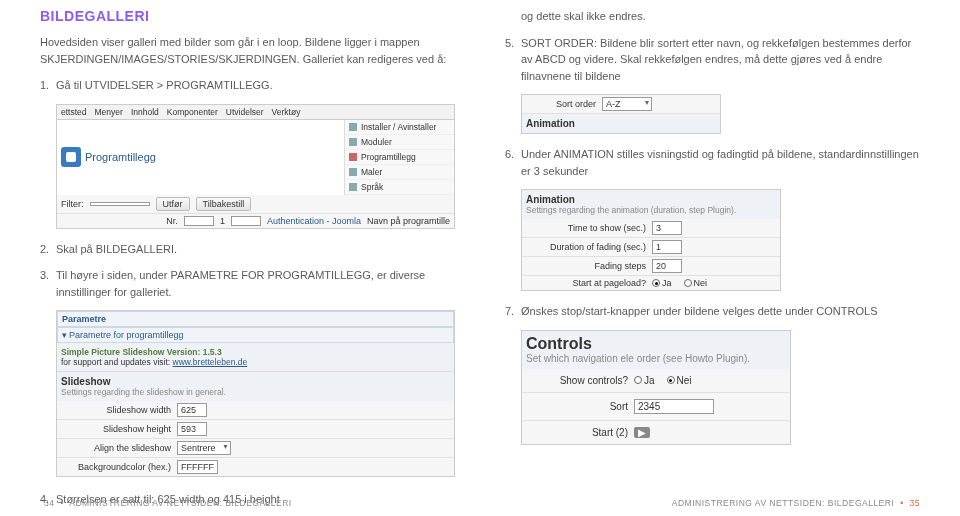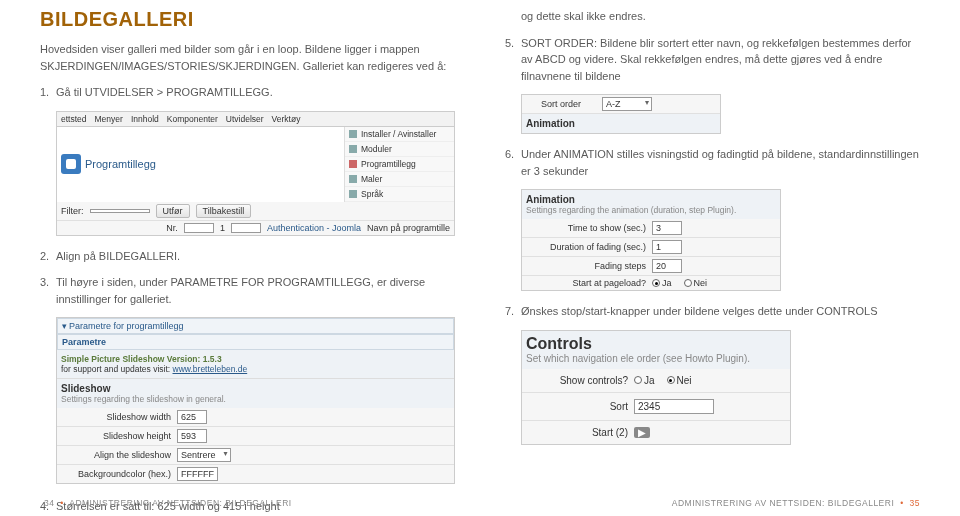--- a/index.html
+++ b/index.html
@@ -15,22 +15,22 @@
   }
   .columns {
     display: flex;
     gap: 50px;
   }
   .col {
     flex: 1;
     min-width: 0;
   }
   h2 {
-    color: #a16207;
-    font-size: 20px;
+    color: #8b5cf6;
+    font-size: 14px;
     font-weight: 600;
     letter-spacing: 0.5px;
     margin-bottom: 10px;
   }
   .para {
     color: #5a5a5a;
     line-height: 1.5;
     margin-bottom: 10px;
   }
   .num-item {
@@ -210,30 +210,30 @@
           <span>1</span>
           <span class="input-box" style="width:10px;height:10px"></span>
           <span style="color:#2a5a8a">Authentication - Joomla</span>
         </span>
         <span>Navn på programtille</span>
       </div>
     </div>
 
     <div class="num-item">
       <span class="num">2.</span>
-      <span>Align på BILDEGALLERI.</span>
+      <span>Skal på BILDEGALLERI.</span>
     </div>
     <div class="num-item">
       <span class="num">3.</span>
       <span>Til høyre i siden, under PARAMETRE FOR PROGRAMTILLEGG, er diverse innstillinger for galleriet.</span>
     </div>
 
     <div class="shot" style="margin-left:16px">
+      <div class="param-head" style="font-weight:bold">Parametre</div>
       <div class="param-head">▾ <span>Parametre for programtillegg</span></div>
-      <div class="param-head" style="font-weight:bold">Parametre</div>
       <div class="ctrl-sec">
         <div style="font-weight:bold;color:#5a7a3a;font-size:8.5px">Simple Picture Slideshow Version: 1.5.3</div>
         <div style="font-size:8.5px">
           <span>for support and updates visit: </span><span class="link">www.bretteleben.de</span>
         </div>
       </div>
       <div class="ctrl-sec" style="border-top:1px solid #ddd">
         <div class="ctrl-title">Slideshow</div>
         <div class="ctrl-desc">Settings regarding the slideshow in general.</div>
       </div>
@@ -264,21 +264,21 @@
   <div class="col">
     <p class="para" style="padding-left:16px">og dette skal ikke endres.</p>
 
     <div class="num-item">
       <span class="num">5.</span>
       <span>SORT ORDER: Bildene blir sortert etter navn, og rekkefølgen bestemmes derfor av ABCD og videre. Skal rekkefølgen endres, må dette gjøres ved å endre filnavnene til bildene</span>
     </div>
 
     <div class="shot" style="width:200px">
       <div class="shot-row">
-        <span class="lbl" style="width:70px;text-align:center">Sort order</span>
+        <span class="lbl" style="width:70px;text-align:right">Sort order</span>
         <span class="select-box">A-Z</span>
       </div>
       <div class="shot-row last ctrl-sec">
         <span class="ctrl-title">Animation</span>
       </div>
     </div>
 
     <div class="num-item">
       <span class="num">6.</span>
       <span>Under ANIMATION stilles visningstid og fadingtid på bildene, standardinnstillingen er 3 sekunder</span>

